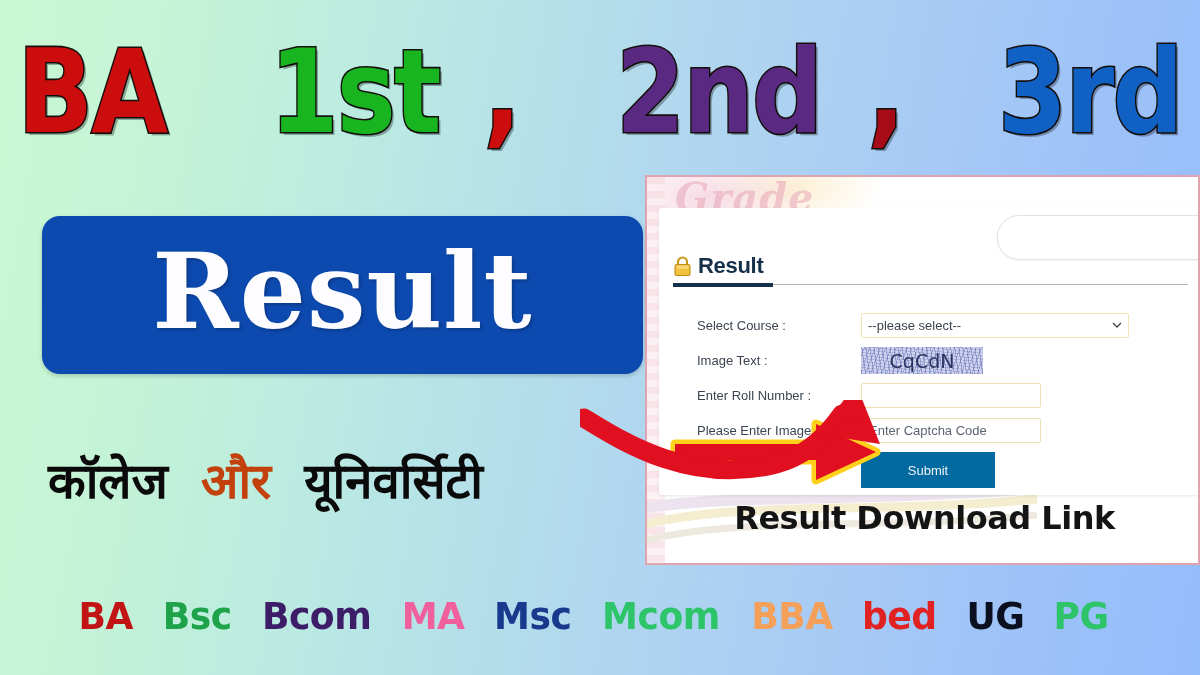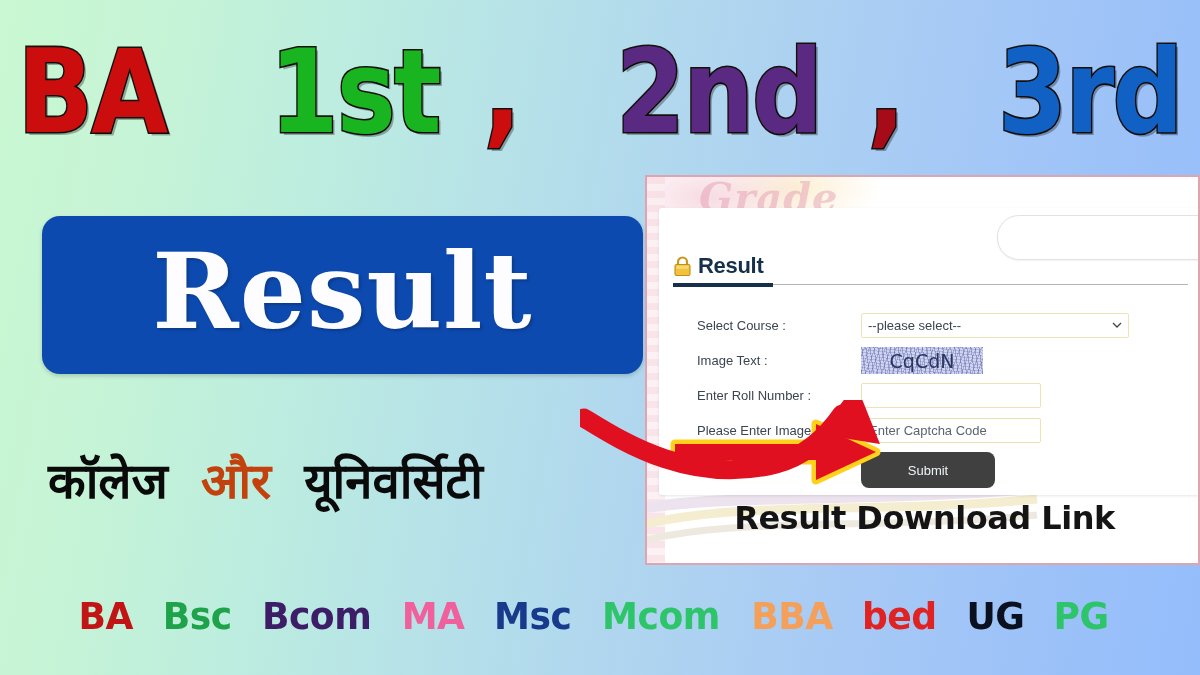--- a/index.html
+++ b/index.html
@@ -115,21 +115,20 @@
       radial-gradient(ellipse 150px 70px at 60px 20px, rgba(240,190,205,0.55), rgba(240,190,205,0) 70%),
       radial-gradient(ellipse 120px 60px at 150px 10px, rgba(250,225,170,0.5), rgba(250,225,170,0) 70%),
       linear-gradient(#fff,#fff);
   }
   .shot-wm-text {
     position: absolute; left: 28px; top: -4px;
     font-family: "DejaVu Serif", serif;
     font-size: 40px; font-weight: bold; font-style: italic;
     color: rgba(226,150,172,0.45);
     letter-spacing: 1px;
-    margin-left: 24px;
   }
   .shot-stripes {
     position: absolute; left: 0; top: 0; width: 18px; height: 390px;
     background: repeating-linear-gradient(#f7dde4 0 7px, #fbeef1 7px 14px);
     opacity: 0.8;
   }
   .shot-swirl {
     position: absolute; left: -10px; top: 312px; width: 420px; height: 80px;
     overflow: hidden;
   }
@@ -235,22 +234,22 @@
   .captcha-text {
     position: relative;
     font-family: "DejaVu Sans", sans-serif;
     font-size: 19px;
     color: #2a3560;
     letter-spacing: 0px;
   }
   .btn-submit {
     margin-left: 164px;
     width: 134px; height: 36px;
-    background: #404040;
-    border: none; border-radius: 8px;
+    background: #0369a1;
+    border: none; border-radius: 0;
     color: #eef3f6;
     font-size: 13px;
     font-family: "Liberation Sans", sans-serif;
     cursor: pointer;
   }
 
   .dl-link {
     position: absolute;
     left: 0; top: 322px;
     width: 555px;

